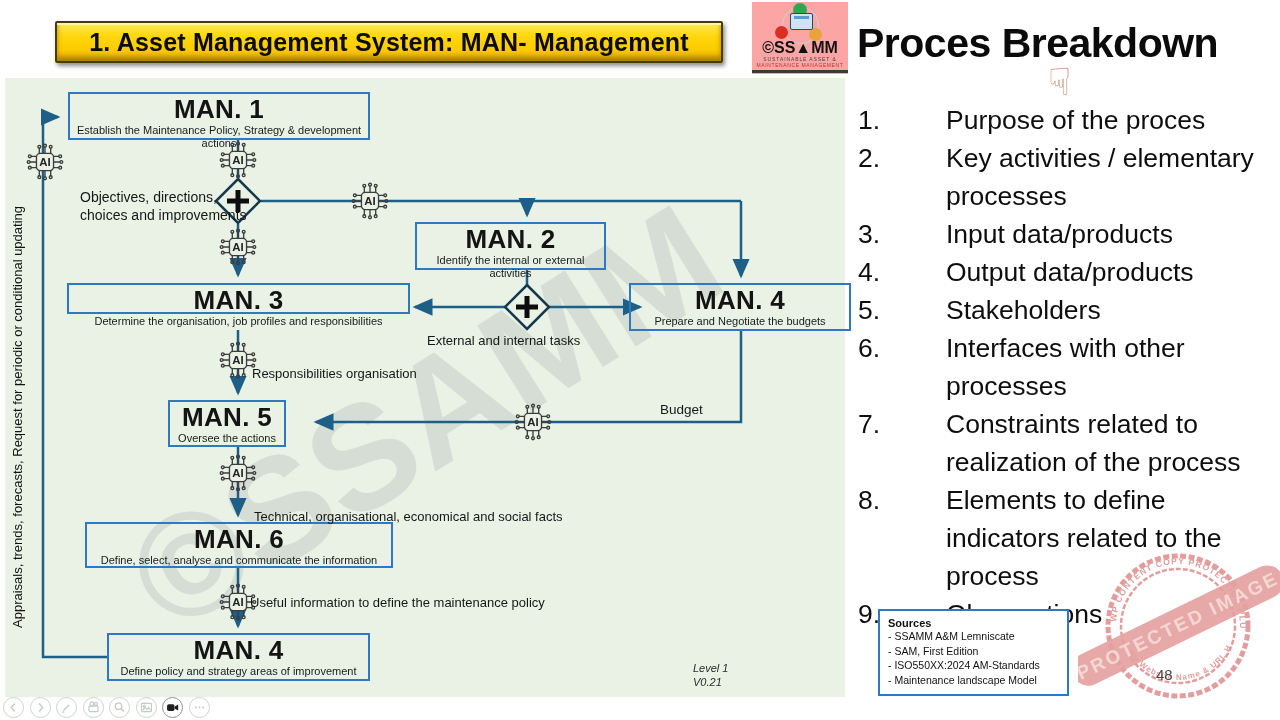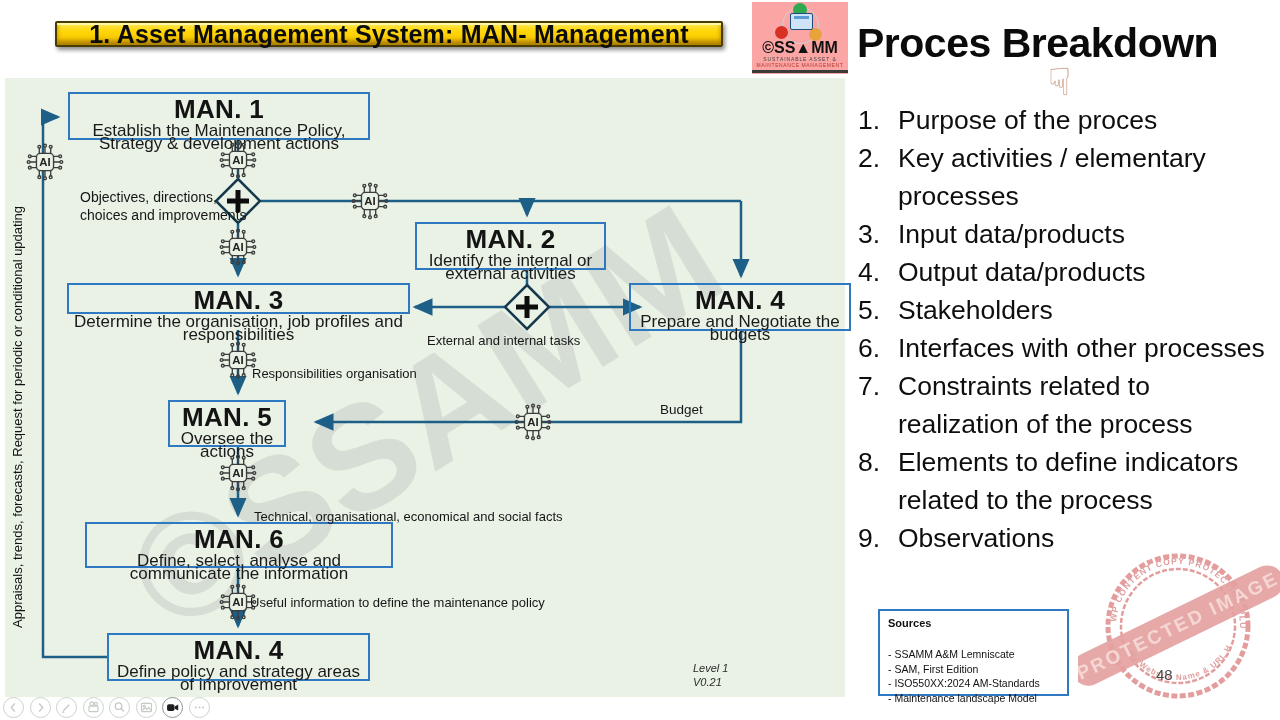--- a/index.html
+++ b/index.html
@@ -1,21 +1,21 @@
 <!DOCTYPE html>
 <html><head>
 <meta charset="utf-8">
 <style>
   * { margin:0; padding:0; box-sizing:border-box; }
   body { font-family:"Liberation Sans", sans-serif; background:#888; }
   #slide { position:relative; width:1280px; height:720px; background:#ffffff; overflow:hidden; }
 
   
   .banner {
-    position:absolute; left:55px; top:21px; width:668px; height:26px;
+    position:absolute; left:55px; top:21px; width:668px; height:42px;
     background:linear-gradient(180deg,#ffe95e 0%,#ffd70a 35%,#fccb00 70%,#e8ae00 100%);
     border:2px solid #4a3c00; border-radius:2px;
     box-shadow:inset 0 2px 0 #fff7a8, inset 0 -4px 5px #a97f00, 2px 3px 4px rgba(0,0,0,.45);
     display:flex; align-items:center; justify-content:center;
   }
   .banner span { font-size:25px; font-weight:bold; color:#0b0b0b; letter-spacing:.2px; }
 
   
   .logo { position:absolute; left:752px; top:2px; width:96px; height:72px; background:#fca5a5; }
   .logo .ring  { position:absolute; left:30px; top:5px; width:37px; height:37px; border:1.5px solid #d0d0d0; border-radius:50%; }
@@ -29,38 +29,38 @@
   .logo .cap1  { position:absolute; left:0; top:54px; width:96px; text-align:center; font-size:5px; letter-spacing:.9px; color:#444; }
   .logo .cap2  { position:absolute; left:0; top:60px; width:96px; text-align:center; font-size:5px; letter-spacing:.6px; color:#b23b2e; }
   .logo .bar   { position:absolute; left:0; top:68px; width:96px; height:2.5px; background:#3a3a3a; }
 
   
   .heading { position:absolute; left:857px; top:20px; font-size:41px; font-weight:bold; color:#0b0b0b; letter-spacing:-.5px; }
   .finger  { position:absolute; left:1048px; top:60px; font-size:38px; color:#c79580; }
   .plist   { position:absolute; left:858px; top:101px; width:420px; list-style:none; }
   .plist li{ display:flex; font-size:26.5px; line-height:38px; color:#0e0e0e; }
   .plist .num { width:40px; flex:none; }
-  .plist .txt { flex:1; }
+  .plist .txt { flex:1;margin-left:48px; }
 
   .sources { position:absolute; left:878px; top:609px; width:191px; height:87px; background:#fff; border:2px solid #2e79c1; padding:6px 8px; }
-  .sources .st { font-size:11px; font-weight:bold; color:#111; margin-bottom:18px; }
+  .sources .st { font-size:11px; font-weight:bold; color:#111; margin-bottom:0; }
   .sources .si { font-size:10.5px; line-height:14.5px; color:#111; }
 
   .stamp { position:absolute; left:1078px; top:548px; opacity:.8; pointer-events:none; }
   .pageno { position:absolute; left:1156px; top:666px; font-size:15px; color:#4a4a4a; }
 
   
   .diagram { position:absolute; left:5px; top:78px; width:840px; height:619px; background:#e9f2e5; }
   .watermark { position:absolute; left:70px; top:255px; width:700px; text-align:center;
     font-size:148px; font-weight:bold; color:#b9bdb9; opacity:.38; transform:rotate(-32deg); white-space:nowrap; z-index:1; }
   .connectors { position:absolute; left:0; top:0; z-index:2; }
   .chip { position:absolute; width:38px; height:38px; z-index:4; }
   .mbox { position:absolute; border:2.5px solid #2e79c1; text-align:center; z-index:3; }
   .mbox .t { font-size:26px; font-weight:bold; color:#141414; line-height:29px; margin-top:1px; letter-spacing:.3px; }
-  .mbox .s { font-size:17px; color:#1a1a1a; line-height:13px; }
+  .mbox .s { font-size:11px; color:#1a1a1a; line-height:13px; }
   .dlabel { position:absolute; font-size:13px; color:#161616; z-index:4; }
   .obj { left:75px; top:111px; font-size:14px; line-height:17.5px; }
   .ext { left:422px; top:255px; width:200px; text-align:left; }
   .resp { left:247px; top:288px; }
   .bud { left:655px; top:324px; font-size:13.5px; }
   .tech { left:249px; top:391px;margin-top:40px; }
   .useful { left:245px; top:517px; }
   .version { position:absolute; left:688px; top:584px; width:125px; text-align:left; font-size:11px; font-style:italic; color:#2b2b2b; line-height:13.5px; z-index:4; }
   .vlabel { position:absolute; left:5px; top:40px; height:510px; display:flex; align-items:center;
     writing-mode:vertical-rl; transform:rotate(180deg); font-size:13px; color:#111; z-index:4; }

